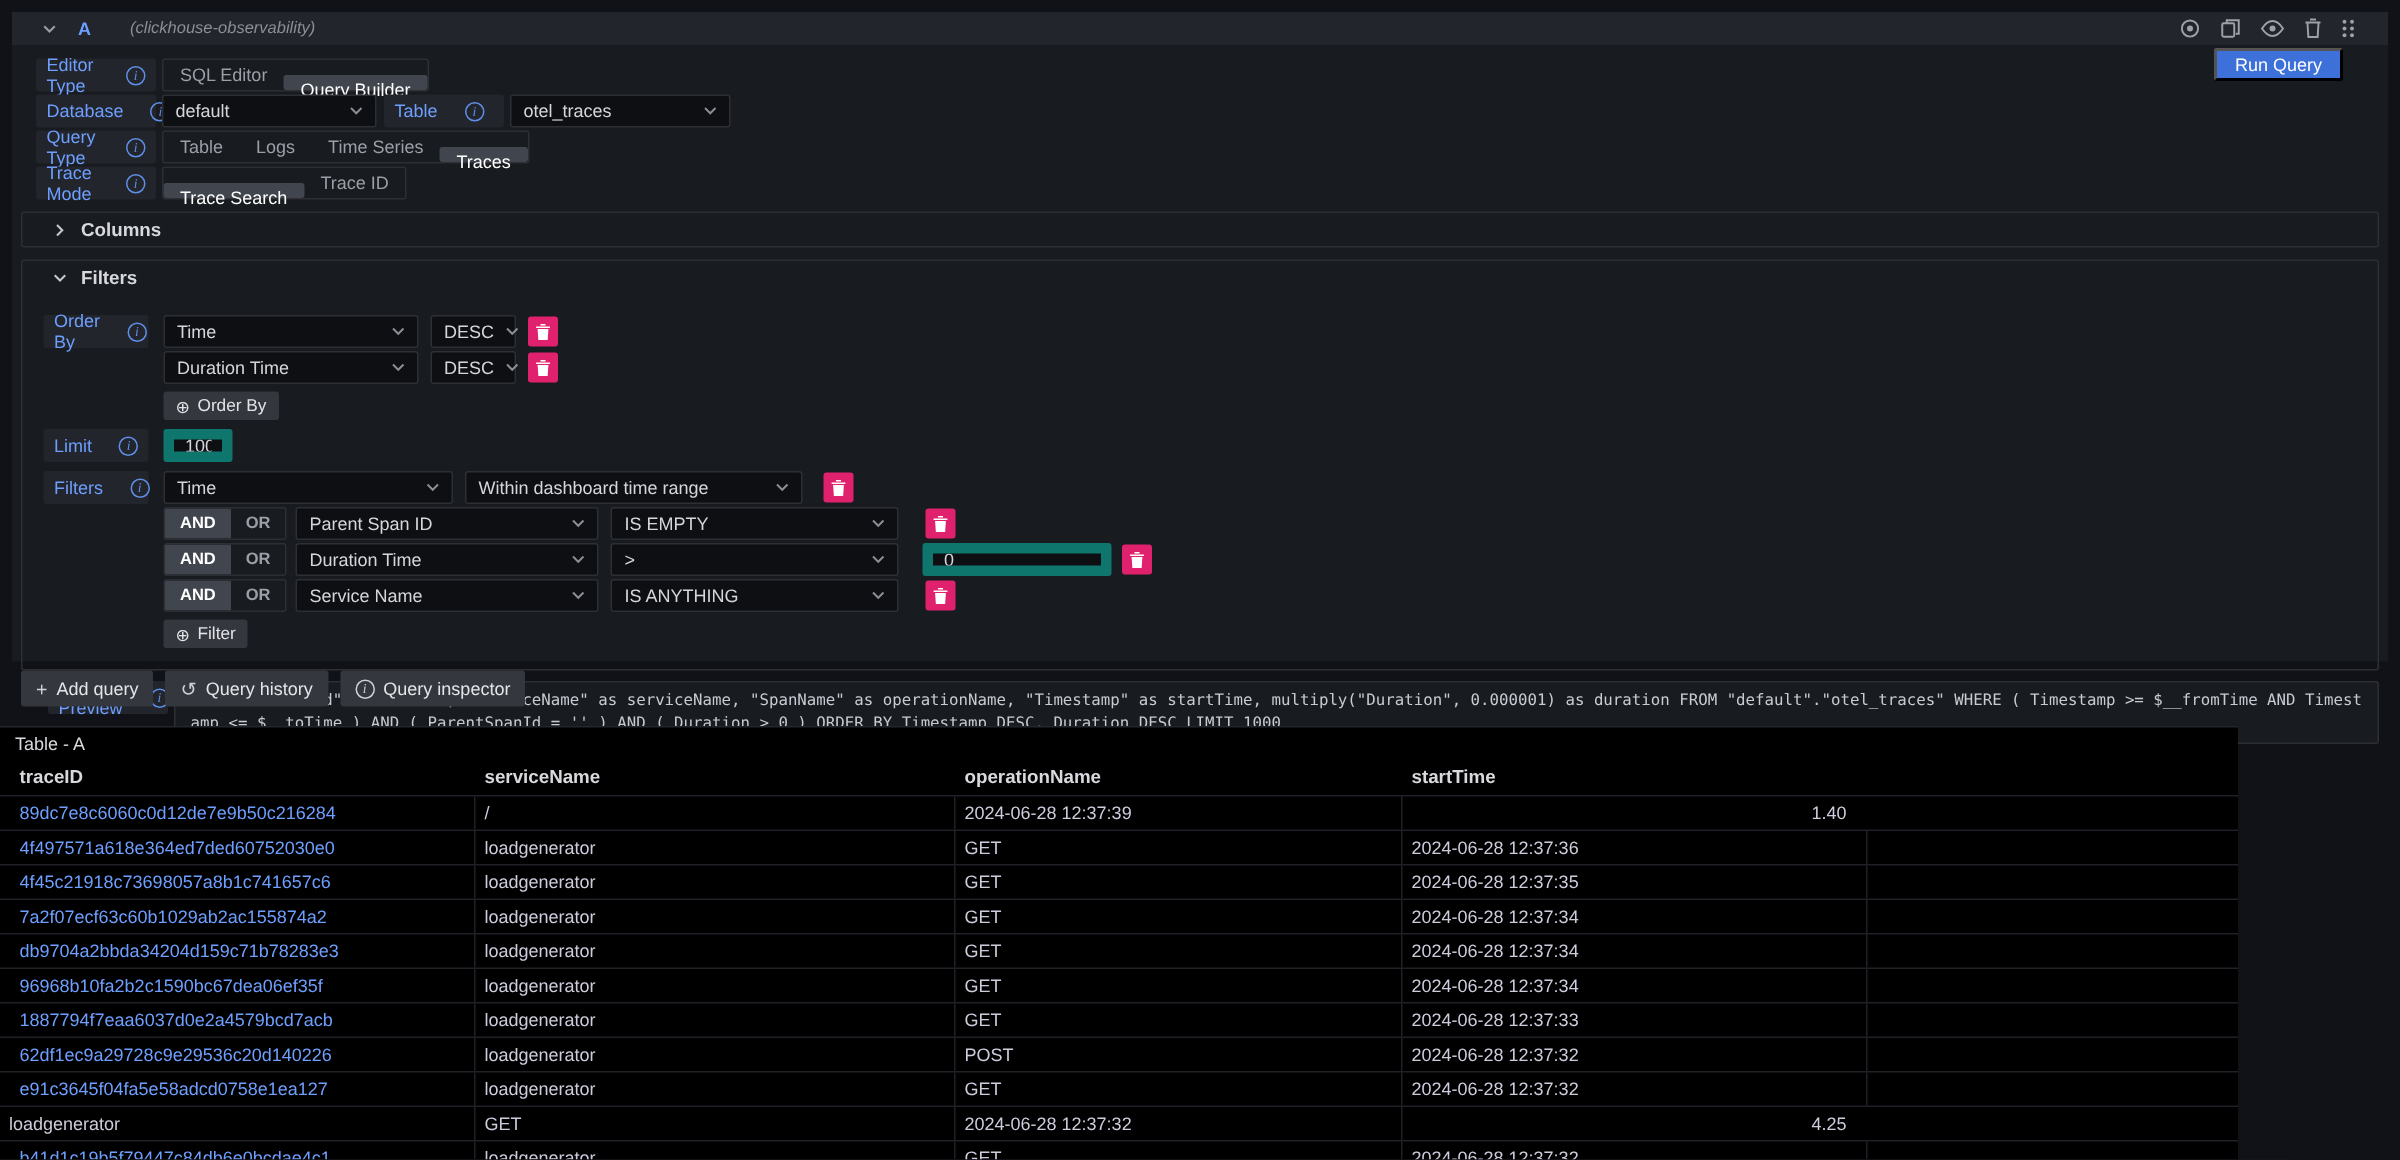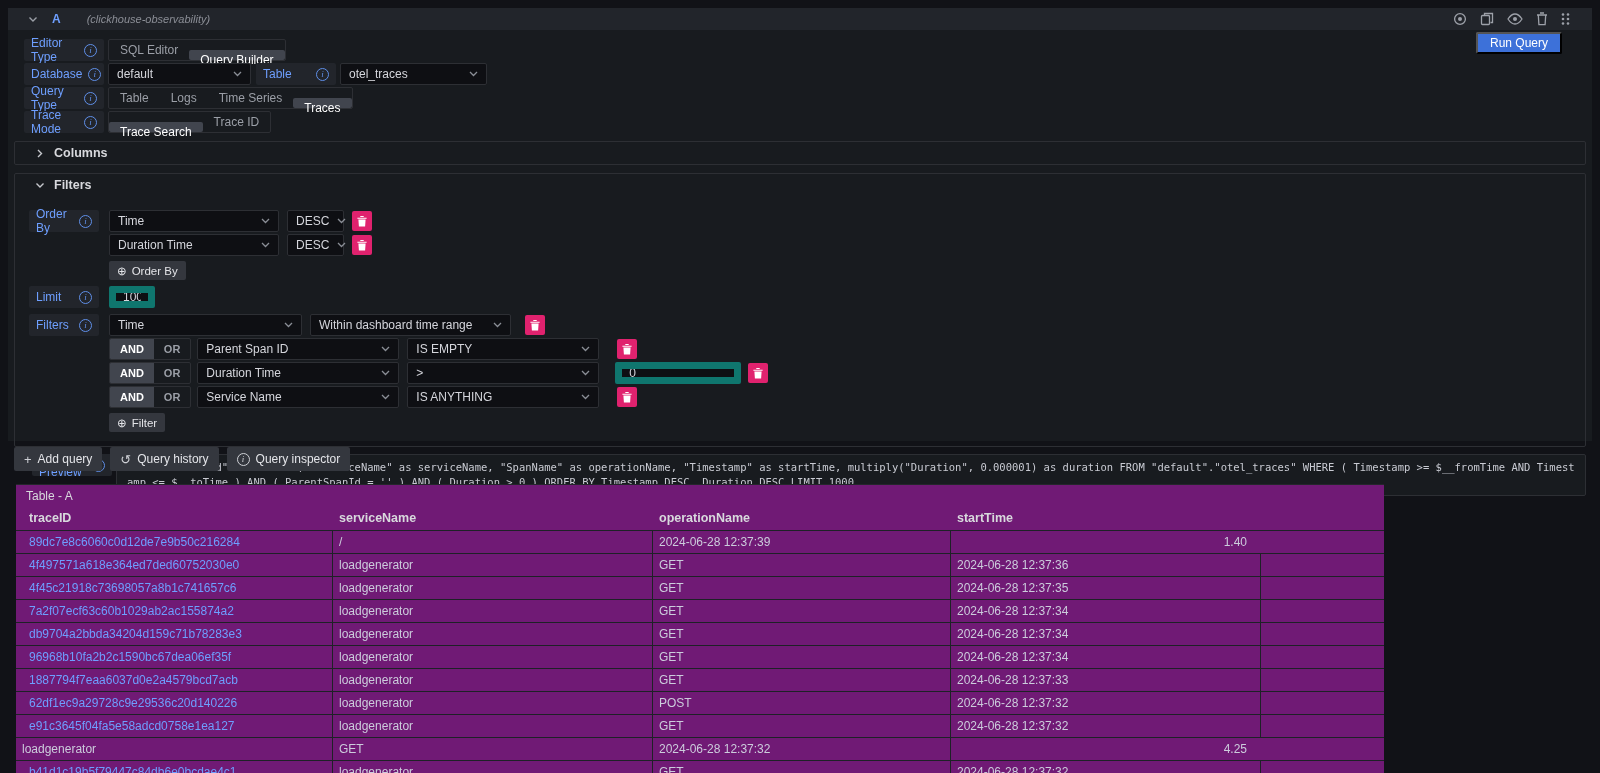--- a/index.html
+++ b/index.html
@@ -14,21 +14,21 @@
   
   .editor { position:absolute; left:8px; top:8px; width:1584px; height:433px; background:#181b1f; }
   .editor-header { height:22px; background:#22252b; display:flex; align-items:center; padding:0 22px 0 12px; }
   .refid { color:#6e9fff; font-size:12px; font-weight:700; margin-left:14px; }
   .ds-name { color:#8b8e96; font-size:11px; font-style:italic; margin-left:26px; }
   .hdr-icons { margin-left:auto; display:flex; align-items:center; gap:13px; }
   .hdr-icons svg { display:block; }
   .run-btn { position:absolute; right:30px; top:24px; height:22px; padding:0 12px; background:#3d71d9; border-radius:2px; color:#fff; font-size:12px; font-weight:500; display:flex; align-items:center; cursor:pointer; }
   .editor-body { padding:9px 0 0 16px; }
   .ctl-row { display:flex; align-items:center; margin-bottom:2px; min-height:22px; }
-  .lbl { display:flex; align-items:center; justify-content:space-between; gap:6px; background:#22252b; color:#6e9fff; font-size:12px; font-weight:500; padding:0 7px; height:22px; width:80px; border-radius:2px; flex:none; }
+  .lbl { display:flex; align-items:center; gap:18px; background:#22252b; color:#6e9fff; font-size:12px; font-weight:500; padding:0 7px; height:22px; width:80px; border-radius:2px; flex:none; }
   .lbl.w70 { width:70px; }
   .info { width:13px; height:13px; border:1px solid #5f8fe8; border-radius:50%; color:#5f8fe8; font-size:9px; line-height:11px; text-align:center; flex:none; font-family:"Liberation Serif", serif; font-style:italic; }
   .seg { display:inline-flex; align-items:center; border:1px solid #2d2f34; border-radius:2px; height:22px; margin-left:4px; background:#181b1f; padding:0; }
   .seg span { padding:0 11px; line-height:20px; font-size:12px; color:#9b9fa7; white-space:nowrap; cursor:pointer; }
   .seg span.sel { background:#41454e; color:#fff; font-weight:500; border-radius:2px; align-self:stretch; line-height:20px;margin-top:10px; }
   .dd { display:flex; align-items:center; justify-content:space-between; background:#0e0f13; border:1px solid #2d2f34; border-radius:2px; height:22px; padding:0 8px; font-size:12px; color:#d5d6dc; margin-left:4px; cursor:pointer; }
   .chev { flex:none; margin-left:8px; }
   .txtinput { background:#0e0f13; border:7px solid #0f766e; border-radius:2px; height:22px; padding:0 7px; font-size:12px; color:#d5d6dc; font-family:"Liberation Sans", sans-serif; }
   .trash-btn { width:20px; height:20px; background:#e0226e; border:none; border-radius:2px; display:flex; align-items:center; justify-content:center; cursor:pointer; flex:none; }
   .section { border:1px solid #2d2f34; border-radius:2px; margin:8px 6px 0 -10px; }
@@ -41,21 +41,21 @@
   .add-btn { display:inline-flex; align-items:center; gap:5px; background:#34373e; border:none; border-radius:2px; height:19px; padding:0 8px; font-size:11.5px; color:#e3e4e8; font-weight:500; margin-top:3px; cursor:pointer; }
   .andor { display:inline-flex; border:1px solid #2d2f34; border-radius:2px; height:22px; overflow:hidden; }
   .andor span { padding:0 10px; line-height:20px; font-size:11px; color:#9b9fa7; font-weight:700; cursor:pointer; }
   .andor span.sel { background:#41454e; color:#fff; }
   .sql-row { display:flex; align-items:flex-start; margin-top:7px; }
   .sql-box { flex:1; margin-left:4px; margin-right:6px; border:1px solid #2d2f34; border-radius:2px; padding:5px 10px; font-family:"DejaVu Sans Mono", monospace; font-size:10.5px; line-height:15px; color:#c9cbd3; word-break:break-all; background:#181b1f; }
   .footer-btns { position:absolute; left:14px; top:447px; display:flex; gap:8px; }
   .btn-secondary { display:inline-flex; align-items:center; gap:6px; height:24px; padding:0 10px; background:#34373e; border:none; border-radius:2px; font-size:12px; font-weight:500; color:#e4e5e9; cursor:pointer; }
   .btn-secondary .g { font-size:13px; color:#cfd1d6; }
   
-  .tbl-panel { position:absolute; left:16px; top:484px; width:1368px; height:289px; background:#701a75; border-top:1px solid #24262b; overflow:hidden; }
+  .tbl-panel { position:absolute; left:0; top:484px; width:1492px; height:289px; background:#000000; border-top:1px solid #24262b; overflow:hidden; }
   .tbl-title { height:21px; padding-left:10px; font-size:12px; font-weight:500; color:#d8d9dd; display:flex; align-items:center; }
   .tbl-head, .tbl-row { display:grid; grid-template-columns:317px 320px 298px 310px 355px; align-items:center; }
   .tbl-head { height:24px; font-weight:700; font-size:12.5px; color:#d8d9dd; }
   .tbl-row { height:23px; font-size:12px; color:#ccccdc; border-top:1px solid #1e2126; }
   .cell { padding-left:6px; height:100%; display:flex; align-items:center; overflow:hidden; white-space:nowrap; }
   .tbl-row .cell { border-right:1px solid #1e2126; }
   .tbl-row .cell:last-child { border-right:none; }
   .cell.first { padding-left:13px; }
   .cell.num { justify-content:flex-end; padding-right:14px; }
   .trace-link { color:#6e9fff; cursor:pointer; }
@@ -248,21 +248,21 @@
             <span class="info">i</span>
           </span>
           <div class="flt-rows">
             <div class="inline">
               <span class="dd" style="width:193px; margin-left:0;">
                 <span>Time</span>
                 <svg class="chev" width="9" height="6" viewBox="0 0 9 6">
                     <path d="M1 1l3.5 3.5L8 1" fill="none" stroke="#8a8e96" stroke-width="1.3"></path>
                   </svg>
               </span>
-              <span class="dd" style="width:201px; margin-left:8px;gap:11px;">
+              <span class="dd" style="width:225px; margin-left:8px;gap:11px;">
                 <span>Within dashboard time range</span>
                 <svg class="chev" width="9" height="6" viewBox="0 0 9 6">
                     <path d="M1 1l3.5 3.5L8 1" fill="none" stroke="#8a8e96" stroke-width="1.3"></path>
                   </svg>
               </span>
               <button class="trash-btn" style="margin-left:14px;">
                 <svg width="10" height="11" viewBox="0 0 10 11">
                     <path d="M3.3 0h3.4v1H3.3zM.4 1.7h9.2v1H.4zM1.4 3.4h7.2l-.5 7.2H1.9z" fill="#fff"></path>
                   </svg>
               </button>

